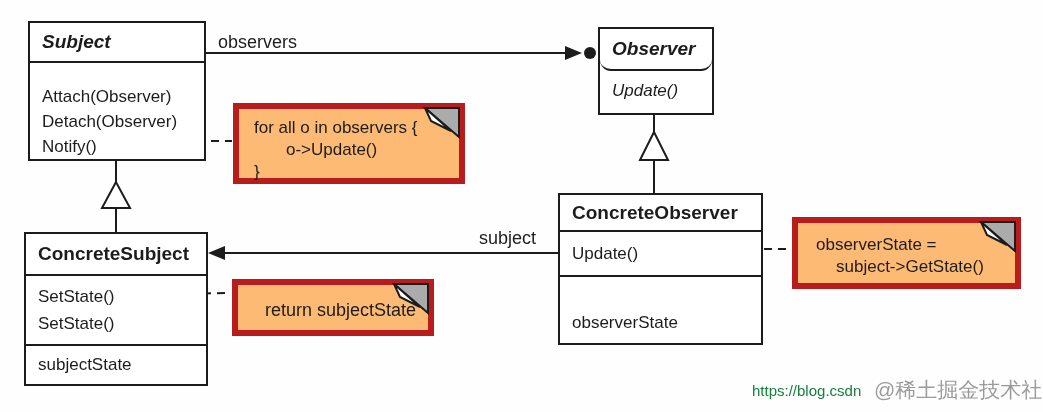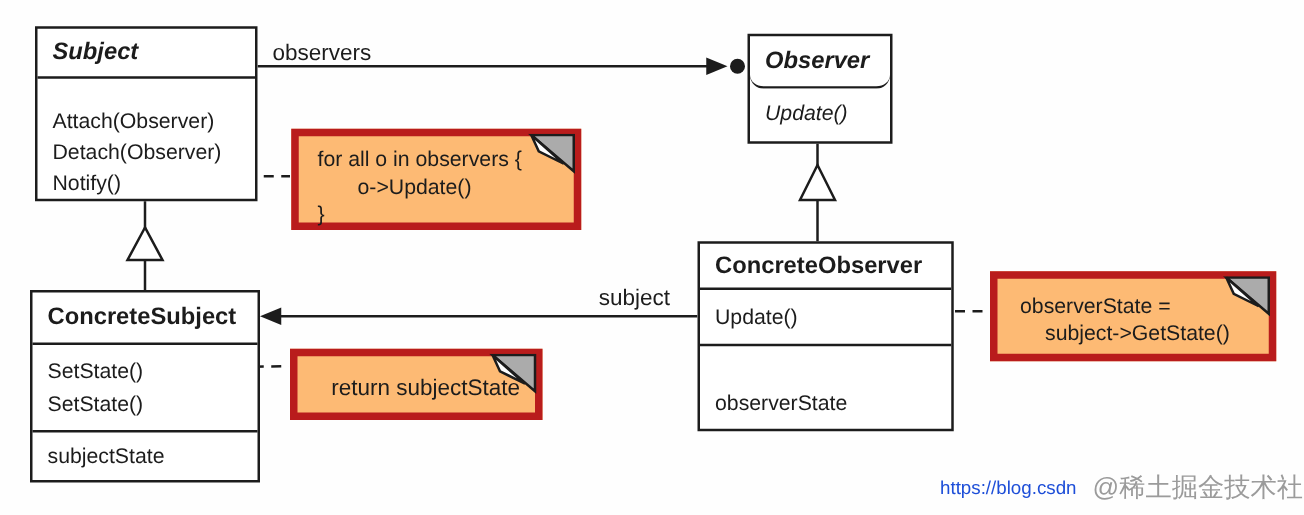--- a/index.html
+++ b/index.html
@@ -59,21 +59,21 @@
     position: absolute;
     z-index: 2;
     font-size: 18px;
     white-space: nowrap;
   }
   .watermark-url {
     position: absolute;
     z-index: 3;
     left: 752px; top: 382px;
     font-size: 15px;
-    color: #1d4ed8;
+    color: #15803d;
     white-space: nowrap;
   }
   .watermark-community {
     position: absolute;
     z-index: 3;
     left: 874px; top: 376px;
     font-size: 21px;
     color: #9b9b9b;
     white-space: nowrap;
   }

